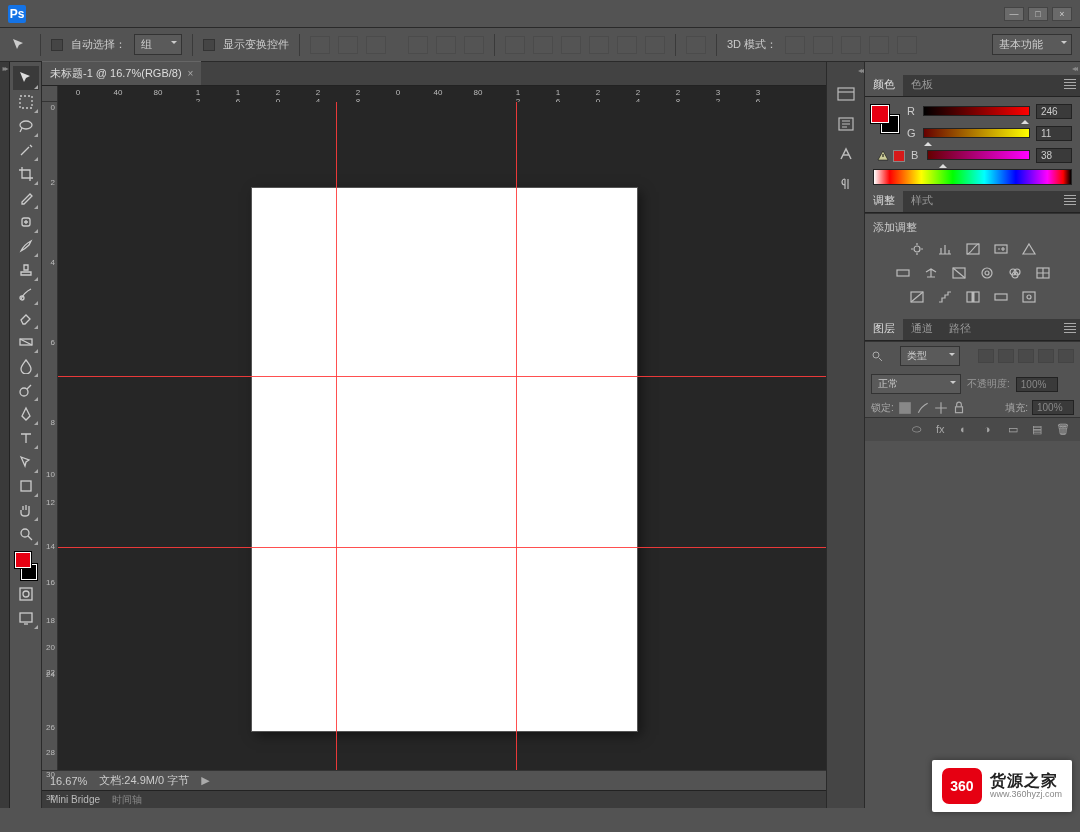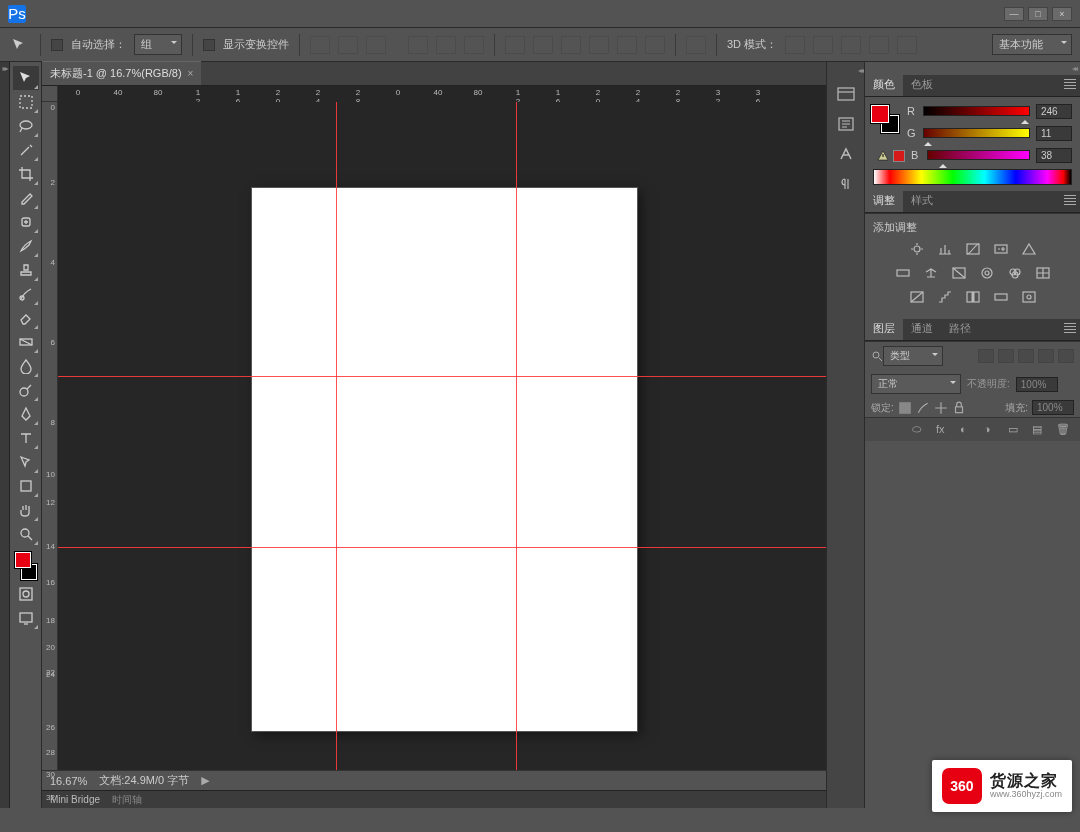--- a/index.html
+++ b/index.html
@@ -1,18 +1,18 @@
 <!DOCTYPE html>
 <html><head>
 <meta charset="utf-8">
 <style>
 *{margin:0;padding:0;box-sizing:border-box;font-family:"Microsoft YaHei",Arial,sans-serif;user-select:none}
 body{width:1080px;height:832px;background:#535353;color:#ccc;font-size:11px;overflow:hidden;position:relative}
 .titlebar{height:28px;background:#535353;display:flex;align-items:center;padding:0 8px;border-bottom:1px solid #2a2a2a}
-.ps-logo{width:18px;height:18px;background:#1473e6;color:#fff;font-weight:normal;font-size:15px;display:flex;align-items:center;justify-content:center;border-radius:2px;margin-right:12px}
+.ps-logo{width:18px;height:18px;background:#1473e6;color:#fff;font-weight:bold;font-size:12px;display:flex;align-items:center;justify-content:center;border-radius:2px;margin-right:12px}
 .menubar{display:flex;gap:14px}
 .menu-item{cursor:pointer;color:#ddd}
 .win-controls{margin-left:auto;display:flex;gap:4px}
 .win-btn{width:20px;height:14px;background:#6a6a6a;border:1px solid #444;display:flex;align-items:center;justify-content:center;font-size:9px;cursor:pointer}
 .options-bar{height:34px;background:#535353;border-bottom:1px solid #2a2a2a;display:flex;align-items:center;padding:0 8px;gap:8px}
 .opt-icon{width:22px;height:22px;display:flex;align-items:center;justify-content:center;border:1px solid transparent}
 .opt-icon svg{width:16px;height:16px}
 .checkbox{width:12px;height:12px;border:1px solid #333;background:#454545}
 .opt-label{color:#ccc}
 .dropdown{background:#5a5a5a;border:1px solid #333;padding:2px 18px 2px 6px;position:relative;min-width:48px}
@@ -78,21 +78,21 @@
 .rgb-val{width:36px;background:#3a3a3a;border:1px solid #222;padding:1px 4px;font-size:10px;text-align:left}
 .warn-row{display:flex;align-items:center;gap:4px;margin-left:-30px;margin-top:2px}
 .warn-ic{width:12px;height:12px;display:inline-block}
 .warn-sw{width:12px;height:12px;background:#d61a1a;border:1px solid #888}
 .spectrum{height:16px;margin:4px 0 2px;background:linear-gradient(90deg,#fff 0%,#f00 8%,#ff0 24%,#0f0 40%,#0ff 56%,#00f 72%,#f0f 88%,#f00 96%,#000 100%);position:relative;border:1px solid #222}
 .adjust-panel{padding:6px 8px;border-top:1px solid #333}
 .adj-title{margin-bottom:6px}
 .adj-row{display:flex;gap:10px;justify-content:center;margin-bottom:8px}
 .adj-ic{width:18px;height:16px;display:flex;align-items:center;justify-content:center;cursor:pointer}
 .adj-ic svg{width:16px;height:14px;stroke:#bbb;fill:none;stroke-width:1.2}
-.layers-head{padding:4px 6px;display:flex;align-items:center;gap:0;border-top:1px solid #333}
+.layers-head{padding:4px 6px;display:flex;align-items:center;gap:17px;border-top:1px solid #333}
 .layers-head .search{width:12px;height:12px}
 .layers-head .dropdown{flex:0 0 60px;font-size:10px}
 .filter-ics{display:flex;gap:4px;margin-left:auto}
 .filter-ic{width:16px;height:14px;border:1px solid #444;background:#4a4a4a;cursor:pointer}
 .blend-row{padding:4px 6px;display:flex;align-items:center;gap:6px}
 .blend-row .dropdown{flex:0 0 90px;font-size:10px}
 .opacity-box{background:#3a3a3a;border:1px solid #222;padding:1px 4px;font-size:10px;width:42px;color:#888}
 .lock-row{padding:2px 6px;display:flex;align-items:center;gap:4px;font-size:10px;color:#aaa}
 .lock-ic{width:14px;height:14px;display:flex;align-items:center;justify-content:center}
 .layer-list{flex:1;background:#454545;margin:4px 6px;border:1px solid #333;min-height:260px}

